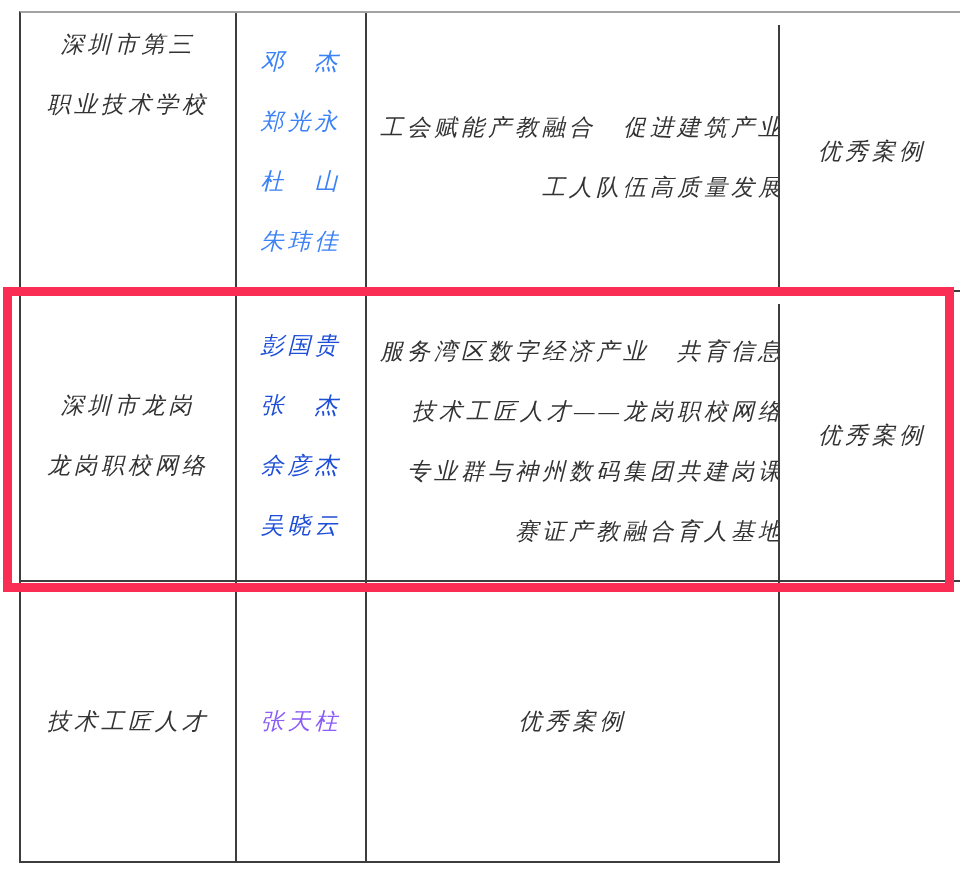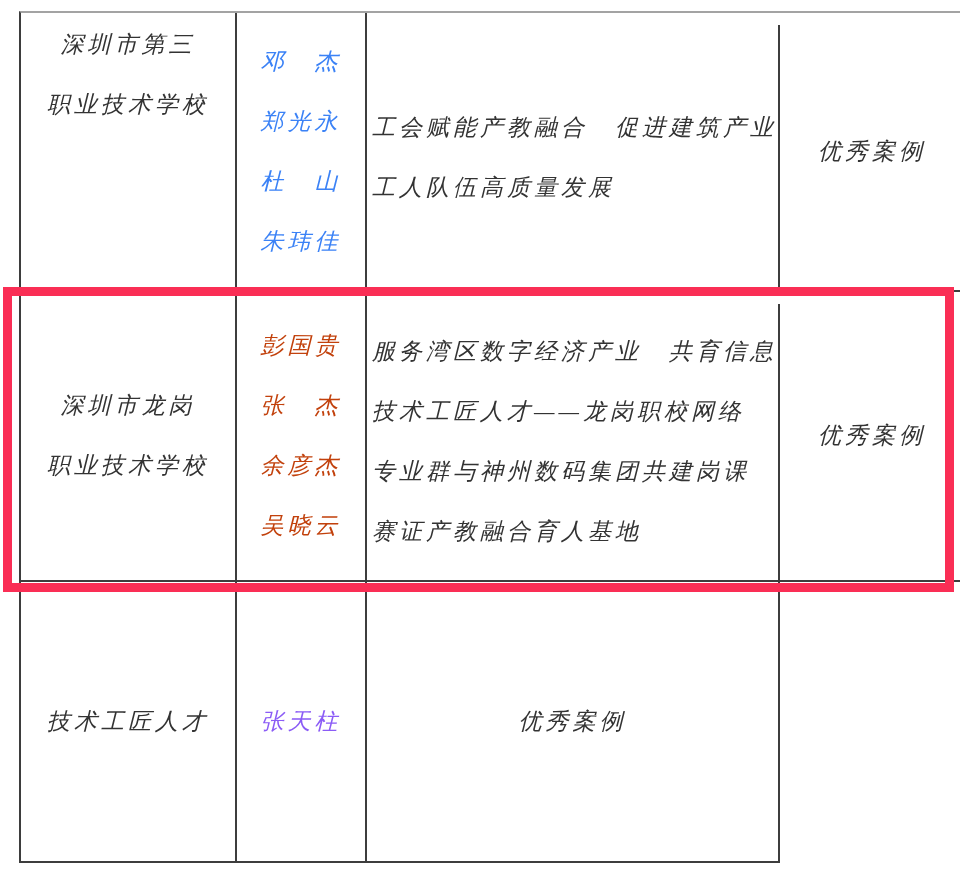--- a/index.html
+++ b/index.html
@@ -42,22 +42,22 @@
     color: #333333;
     white-space: pre;
     text-align: center;
   }
   .cell.align-top {
     align-items: flex-start;
     padding-top: 2px;
   }
   .cell.title-cell {
     justify-content: flex-start;
-    text-align: left;
-    padding-left: 5px;
+    text-align: right;
+    padding-left: 13px;
     margin-top: 12px;
   }
   .highlight-box {
     position: absolute;
     left: 3px;
     top: 287px;
     width: 951px;
     height: 305px;
     box-sizing: border-box;
     border: 9px solid #fa2e55;
@@ -75,22 +75,22 @@
 职业技术学校</div>
     <div class="cell" style="color: #3b82f6;">邓　杰
 郑光永
 杜　山
 朱玮佳</div>
     <div class="cell title-cell" style="color: rgb(51, 51, 51);">工会赋能产教融合　促进建筑产业
 工人队伍高质量发展</div>
     <div class="cell" style="color: rgb(51, 51, 51);">优秀案例</div>
 
     <div class="cell" style="color: rgb(51, 51, 51);">深圳市龙岗
-职业技术学校</div>
-    <div class="cell" style="color: #c2410c;">彭国贵
+龙岗职校网络</div>
+    <div class="cell" style="color: #1d4ed8;">彭国贵
 张　杰
 余彦杰
 吴晓云</div>
     <div class="cell title-cell" style="color: rgb(51, 51, 51);">服务湾区数字经济产业　共育信息
 技术工匠人才——龙岗职校网络
 专业群与神州数码集团共建岗课
 赛证产教融合育人基地</div>
     <div class="cell" style="color: rgb(51, 51, 51);">优秀案例</div>
 
     <div class="cell" style="color: rgb(51, 51, 51);">技术工匠人才</div>

